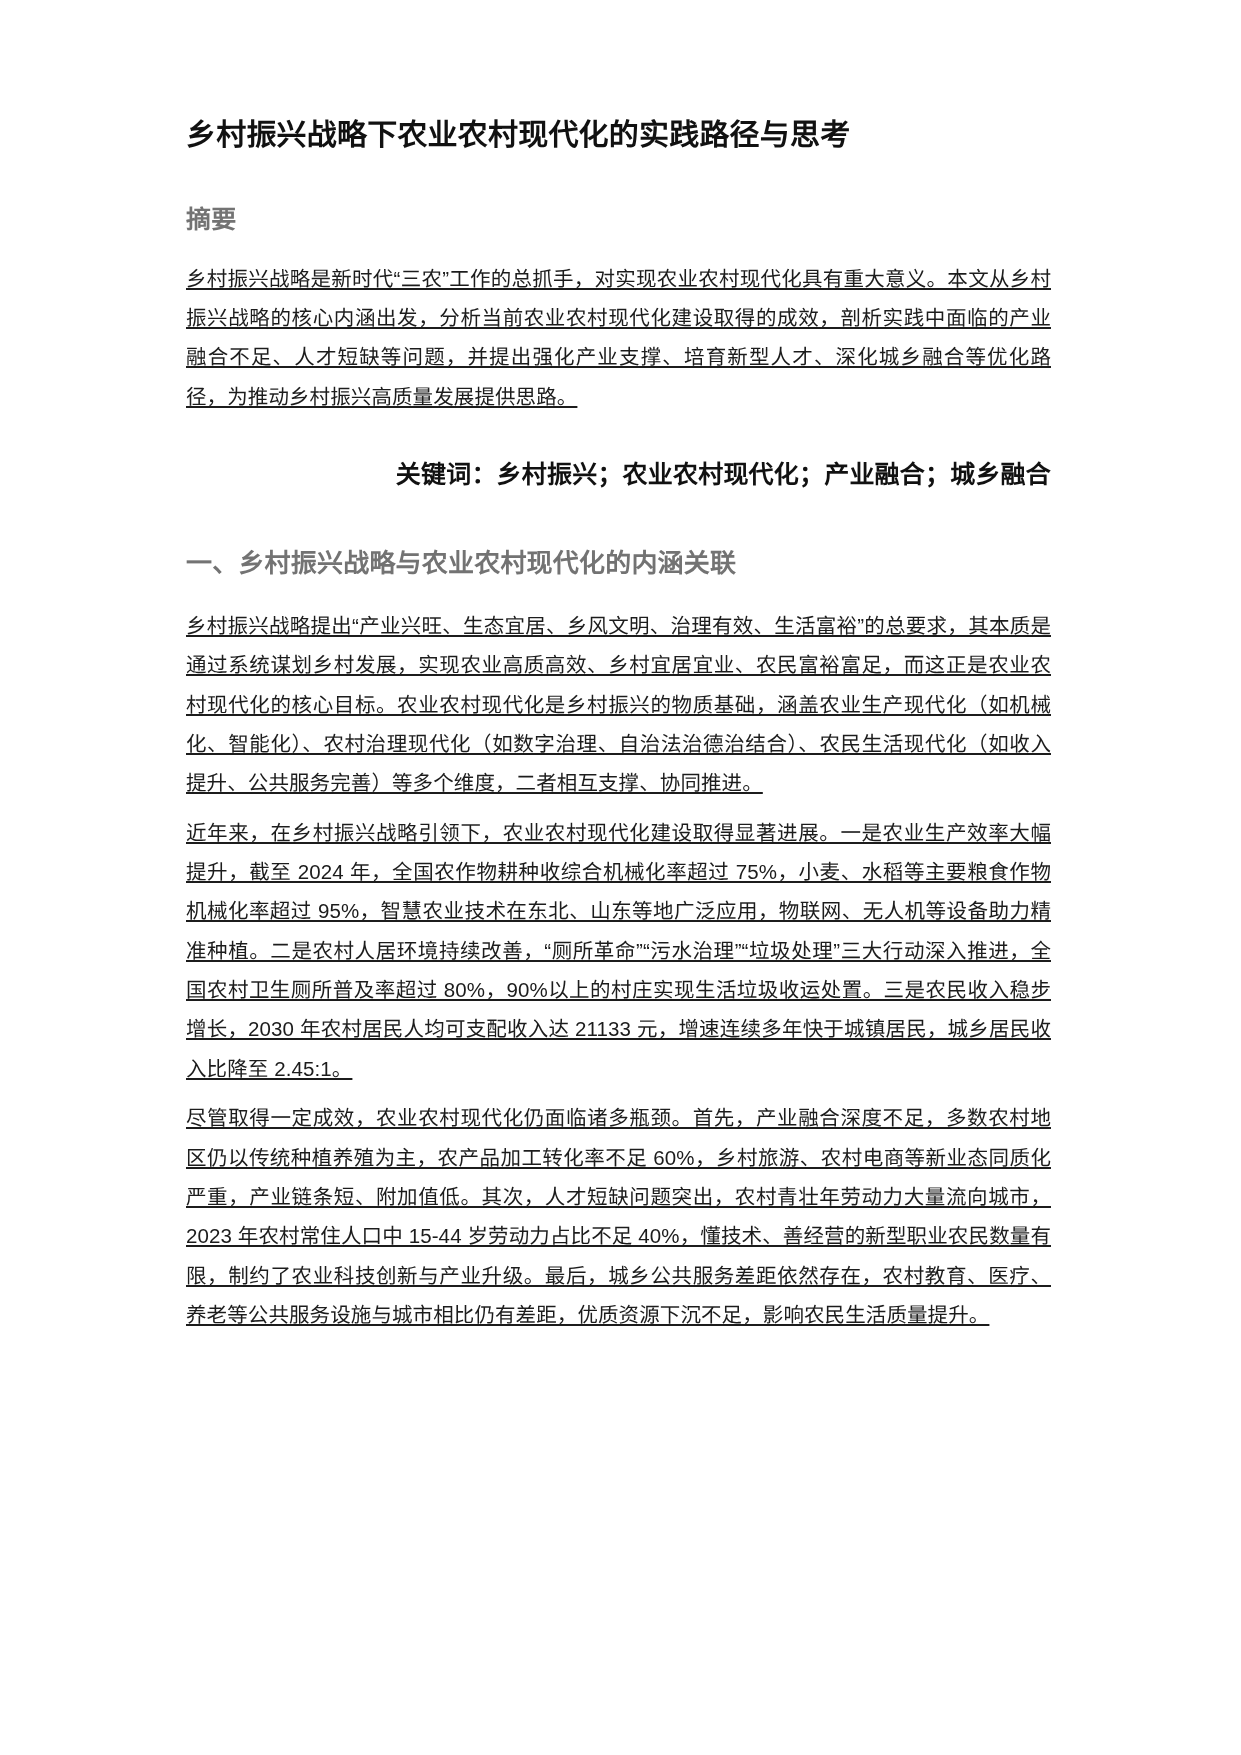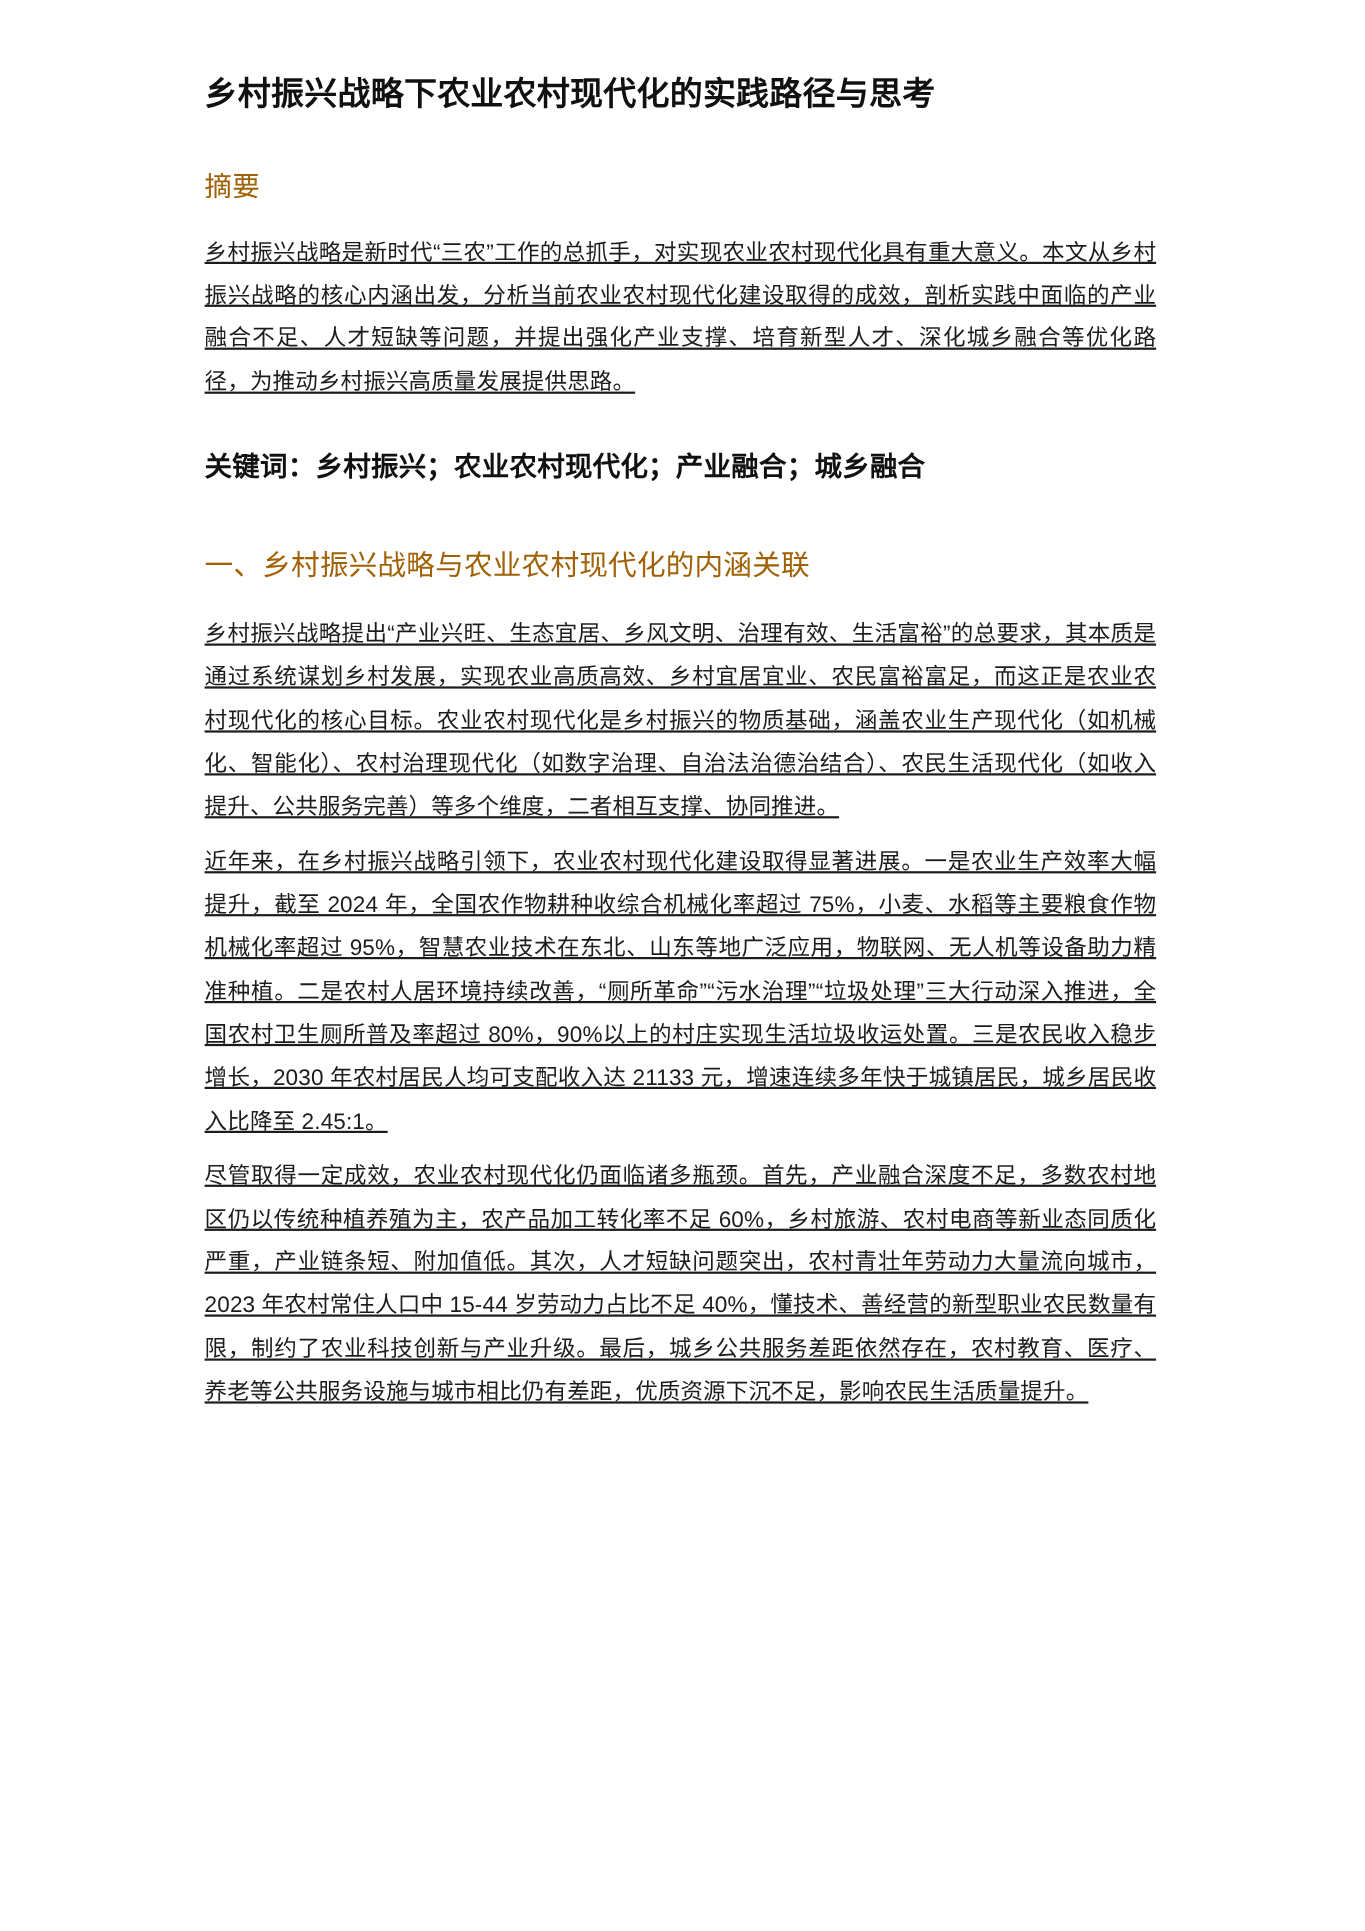--- a/index.html
+++ b/index.html
@@ -12,52 +12,53 @@
     width: 1241px;
     min-height: 1755px;
     font-family: "Liberation Sans", "DejaVu Sans", sans-serif;
     color: #1a1a1a;
     -webkit-font-smoothing: antialiased;
   }
   .page {
     width: 1241px;
     min-height: 1755px;
     box-sizing: border-box;
-    padding: 66px 190px 110px 186px;
+    padding: 115px 190px 110px 186px;
     background: #ffffff;
     position: relative;
   }
   .doc-title {
     font-size: 30px;
     font-weight: 700;
     line-height: 1.35;
     letter-spacing: 0.2px;
     margin: 0 0 46px 0;
     color: #111111;
   }
   .h2 {
     font-size: 25px;
-    font-weight: 400;
+    font-weight: 700;
     line-height: 1.4;
     margin: 0 0 22px 0;
-    color: #a16207;
+    color: #737373;
     letter-spacing: 0.2px;
   }
   .h2.section {
     font-size: 26px;
     margin-top: 52px;
     margin-bottom: 24px;
   }
   .keywords {
     font-size: 25px;
     font-weight: 700;
     line-height: 1.5;
     margin: 40px 0 44px 0;
     color: #111111;
     letter-spacing: 0.2px;
+    text-align: right;
   }
   p.body {
     font-size: 20.5px;
     line-height: 1.92;
     margin: 0 0 10px 0;
     text-align: justify;
     text-justify: inter-ideograph;
     color: #1c1c1c;
     letter-spacing: 0.1px;
     text-decoration: underline;

